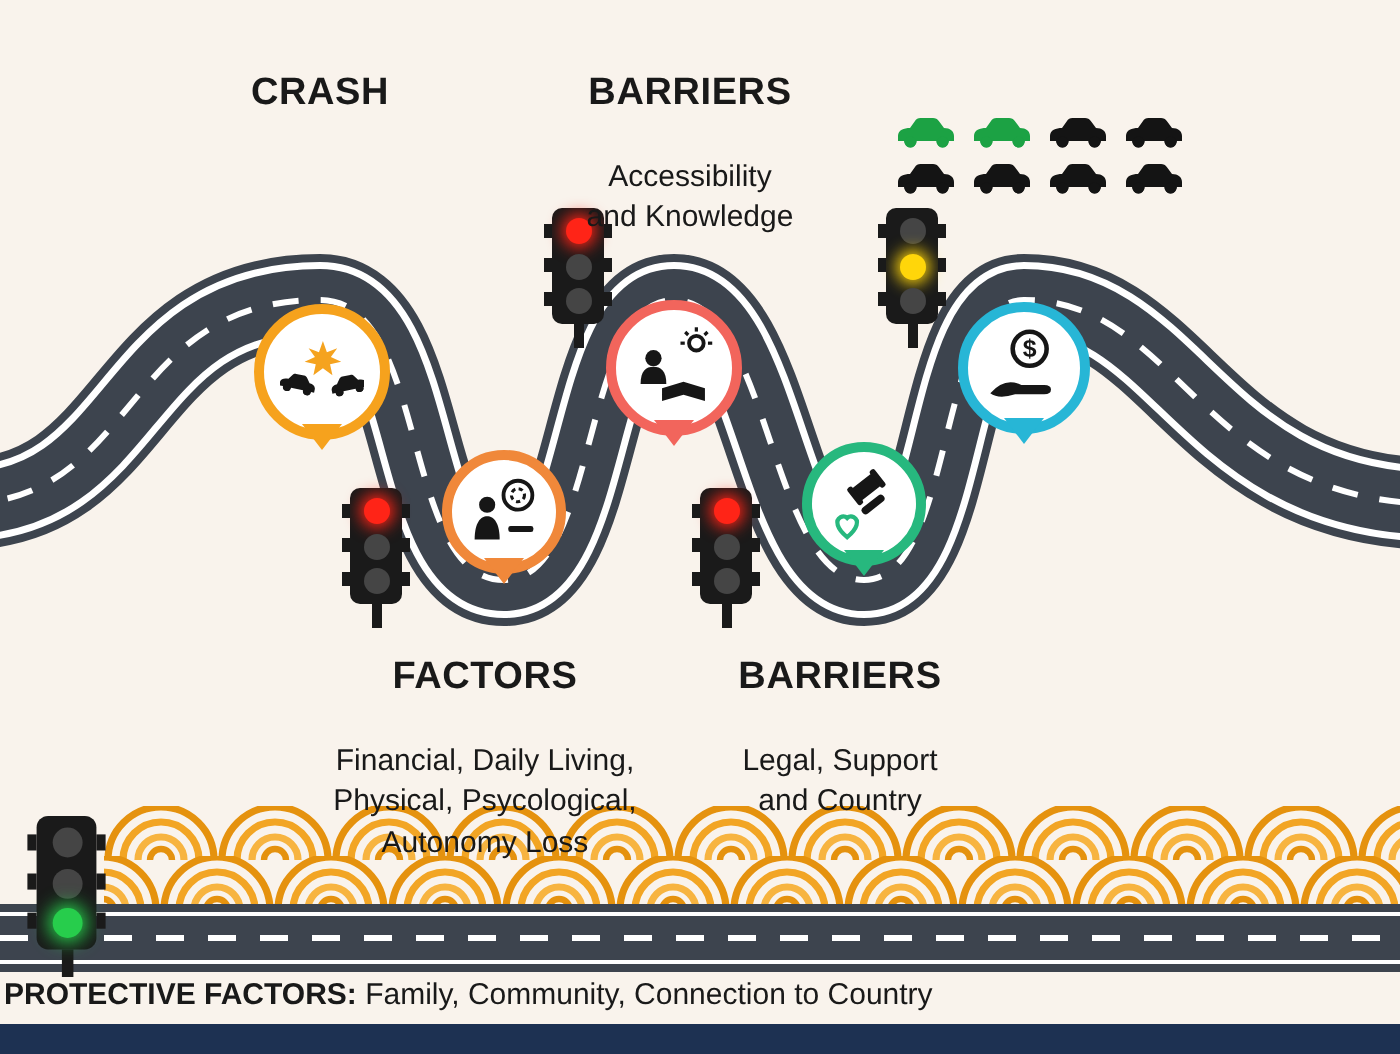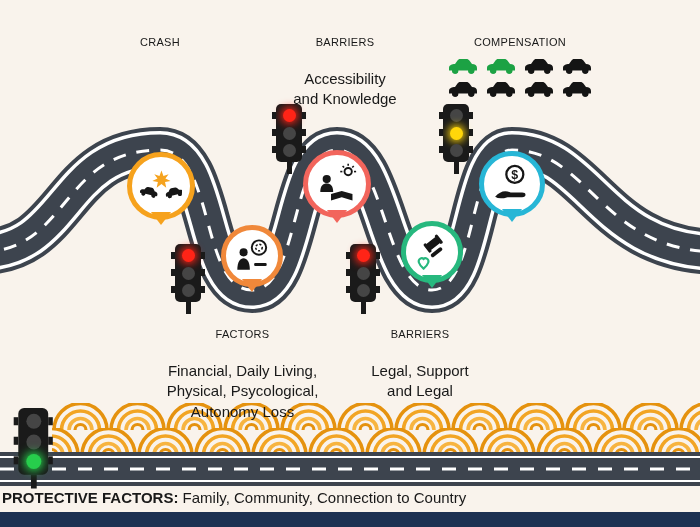--- a/index.html
+++ b/index.html
@@ -4,21 +4,21 @@
 <style>
   html,body{margin:0;padding:0;}
   #stage{
     position:relative;width:700px;height:527px;overflow:hidden;
     background:#f9f3ec;color:#191919;
     font-family:"Liberation Sans",sans-serif;
   }
   #road-svg{position:absolute;left:0;top:0;z-index:1;}
   
   .block{position:absolute;text-align:center;z-index:6;}
-  .title{font-size:11px;font-weight:400;letter-spacing:.3px;}
+  .title{font-size:19px;font-weight:700;letter-spacing:.3px;}
   .sub{font-size:15px;line-height:1.35;margin-top:21px;}
   .protective{
     position:absolute;left:2px;right:0;top:489px;
     font-size:15px;z-index:6;
   }
   .protective .bold{font-weight:800;}
   .footer-bar{
     position:absolute;left:0;right:0;bottom:0;height:15px;
     background:#1d3152;z-index:7;
   }
@@ -111,23 +111,20 @@
   </div>
 
   <div class="block" style="left:270px;top:36px;width:150px;">
     <div class="title">BARRIERS</div>
     <div class="sub">
       <div>Accessibility</div>
       <div>and Knowledge</div>
     </div>
   </div>
 
-  <div class="block" style="left:440px;top:36px;width:160px;">
-    <div class="title">COMPENSATION</div>
-  </div>
 
   <div class="cars-grid">
     <svg viewBox="0 0 32 18">
         <use href="#car-g" fill="#1ca244"></use>
       </svg>
     <svg viewBox="0 0 32 18">
         <use href="#car-g" fill="#1ca244"></use>
       </svg>
     <svg viewBox="0 0 32 18">
         <use href="#car-g" fill="#141414"></use>
@@ -155,21 +152,21 @@
       <div>Financial, Daily Living,</div>
       <div>Physical, Psycological,</div>
       <div>Autonomy Loss</div>
     </div>
   </div>
 
   <div class="block" style="left:345px;top:328px;width:150px;">
     <div class="title">BARRIERS</div>
     <div class="sub">
       <div>Legal, Support</div>
-      <div>and Legal</div>
+      <div>and Country</div>
     </div>
   </div>
 
   <div class="milestone" style="left: 127px; top: 152px; height: 68px; width: 68px; border-color: rgb(246, 162, 29);">
     <svg viewBox="0 0 54 42">
       <path fill="#f5a31f" d="M27 1 L29.5 8 L36 5.5 L32 11 L38.5 14 L31.5 15.5 L33 22.5 L27 18 L21 22.5 L22.5 15.5 L15.5 14 L22 11 L18 5.5 L24.5 8 Z"></path>
       <use href="#car-g" fill="#161616" transform="translate(-2,21) rotate(12 16 9) scale(0.8)"></use>
       <use href="#car-g" fill="#161616" transform="translate(56,21) scale(-0.8,0.8) rotate(12 16 9)"></use>
     </svg>
     <div class="pin" style="border-top-color: rgb(246, 162, 29);"></div>

